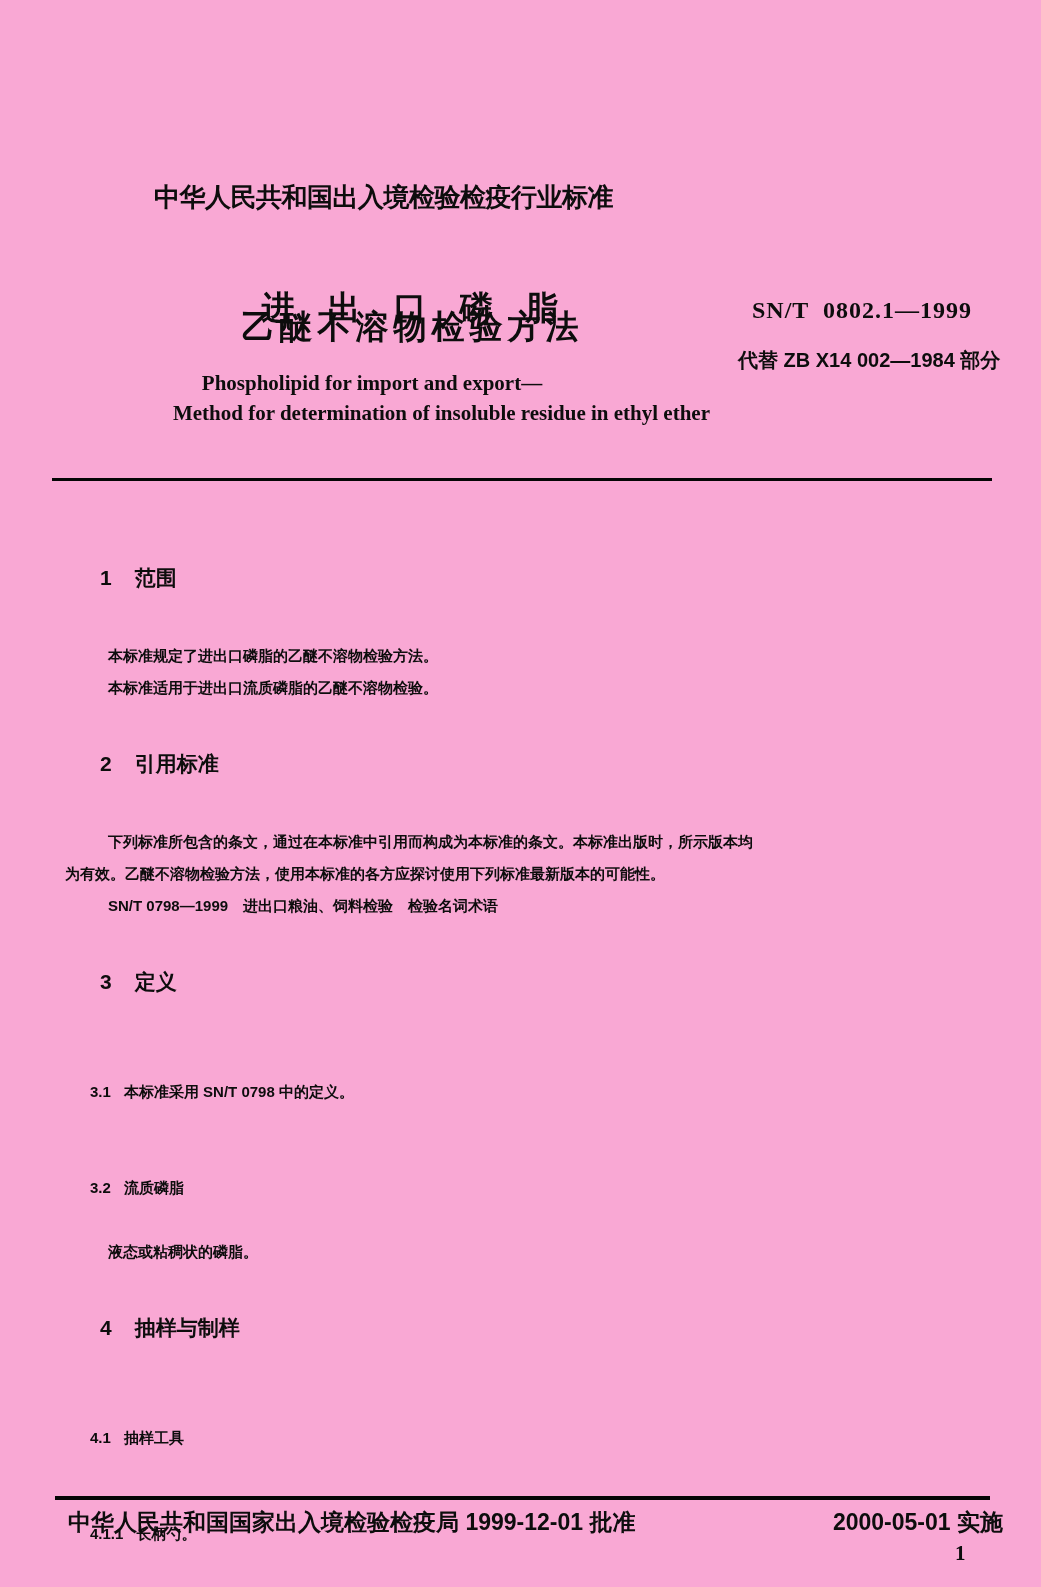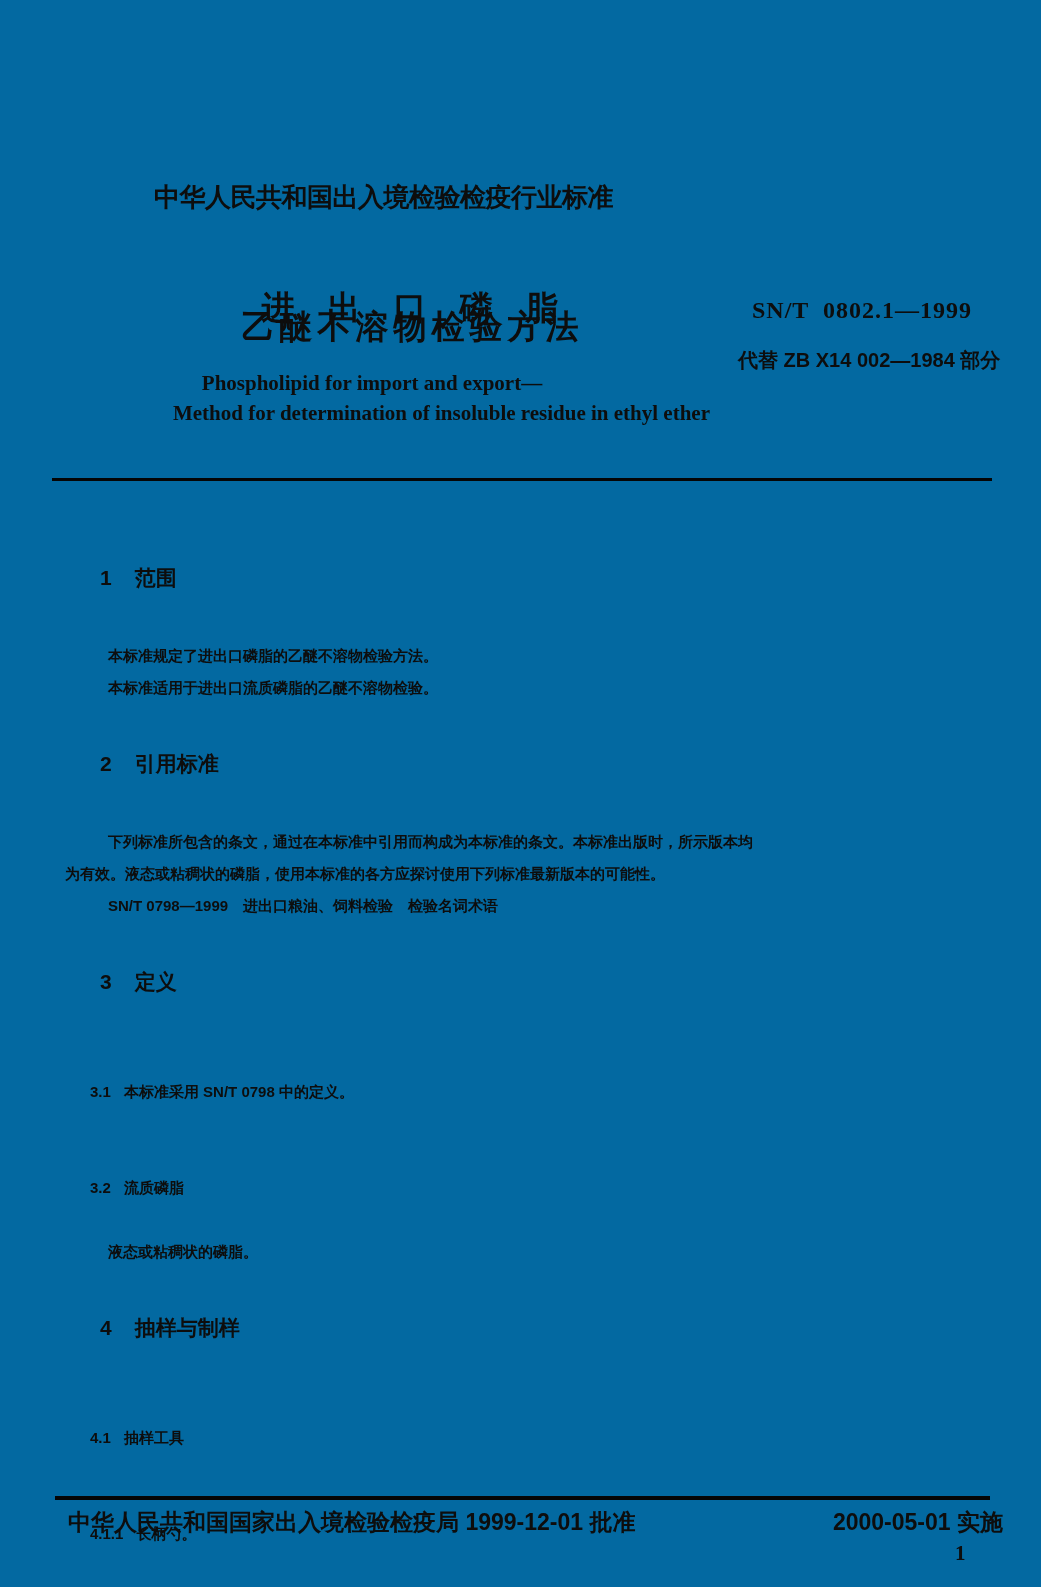--- a/index.html
+++ b/index.html
@@ -1,20 +1,20 @@
 <!DOCTYPE html>
 <html><head>
 <meta charset="utf-8">
 <style>
   * { margin:0; padding:0; box-sizing:border-box; }
   html,body { background:#ffffff; }
   .page {
     position:relative;
     width:1041px; height:1587px;
-    background:#0369a1;
+    background:#f9a8d4;
     color:#0d0d0d;
     font-family:"Liberation Sans", sans-serif;
     overflow:hidden;
   }
 
   
   .std-type {
     position:absolute; left:154px; top:180px;
     font-size:26px; font-weight:700; letter-spacing:-0.5px;
     white-space:nowrap;
@@ -114,21 +114,21 @@
     <div class="line sect">
       <span class="num">1</span><span>范围</span>
     </div>
     <div class="line indent">本标准规定了进出口磷脂的乙醚不溶物检验方法。</div>
     <div class="line indent">本标准适用于进出口流质磷脂的乙醚不溶物检验。</div>
 
     <div class="line sect">
       <span class="num">2</span><span>引用标准</span>
     </div>
     <div class="line indent">下列标准所包含的条文，通过在本标准中引用而构成为本标准的条文。本标准出版时，所示版本均</div>
-    <div class="line">为有效。液态或粘稠状的磷脂，使用本标准的各方应探讨使用下列标准最新版本的可能性。</div>
+    <div class="line">为有效。乙醚不溶物检验方法，使用本标准的各方应探讨使用下列标准最新版本的可能性。</div>
     <div class="line indent">SN/T 0798—1999　进出口粮油、饲料检验　检验名词术语</div>
 
     <div class="line sect">
       <span class="num">3</span><span>定义</span>
     </div>
     <div class="line item">
       <span class="num">3.1</span><span>本标准采用 SN/T 0798 中的定义。</span>
     </div>
     <div class="line item-bold">
       <span class="num">3.2</span><span>流质磷脂</span>

